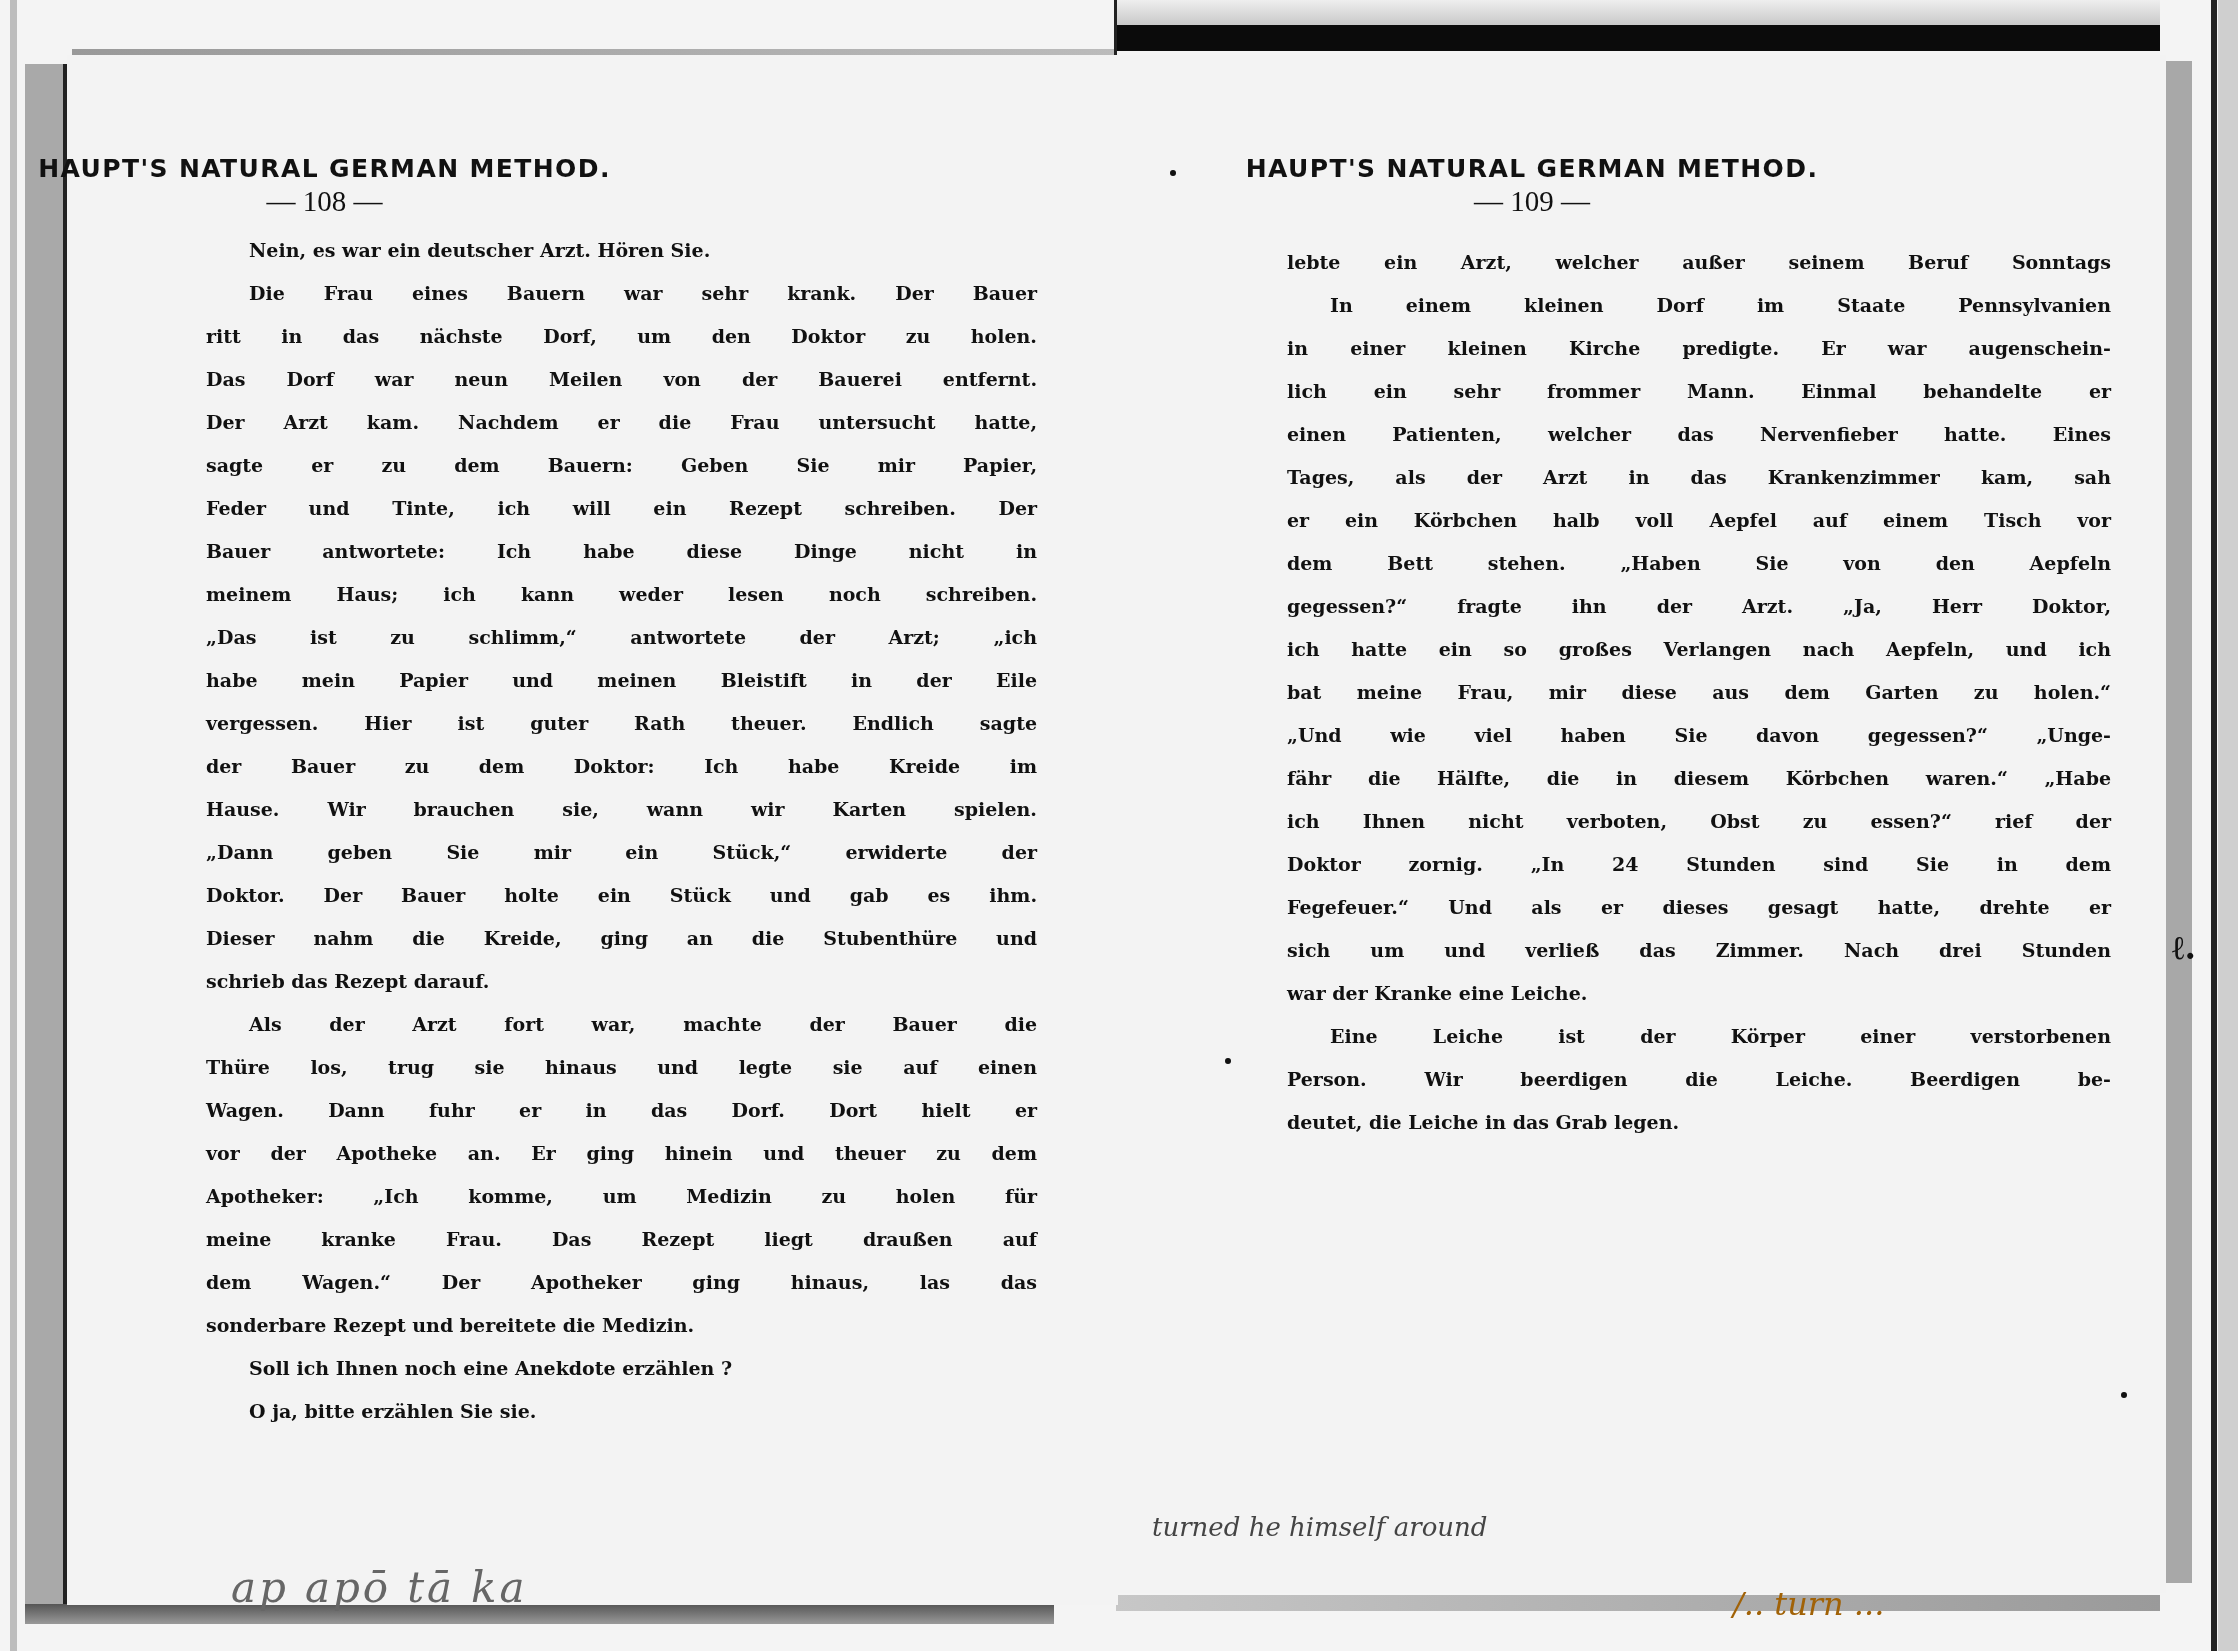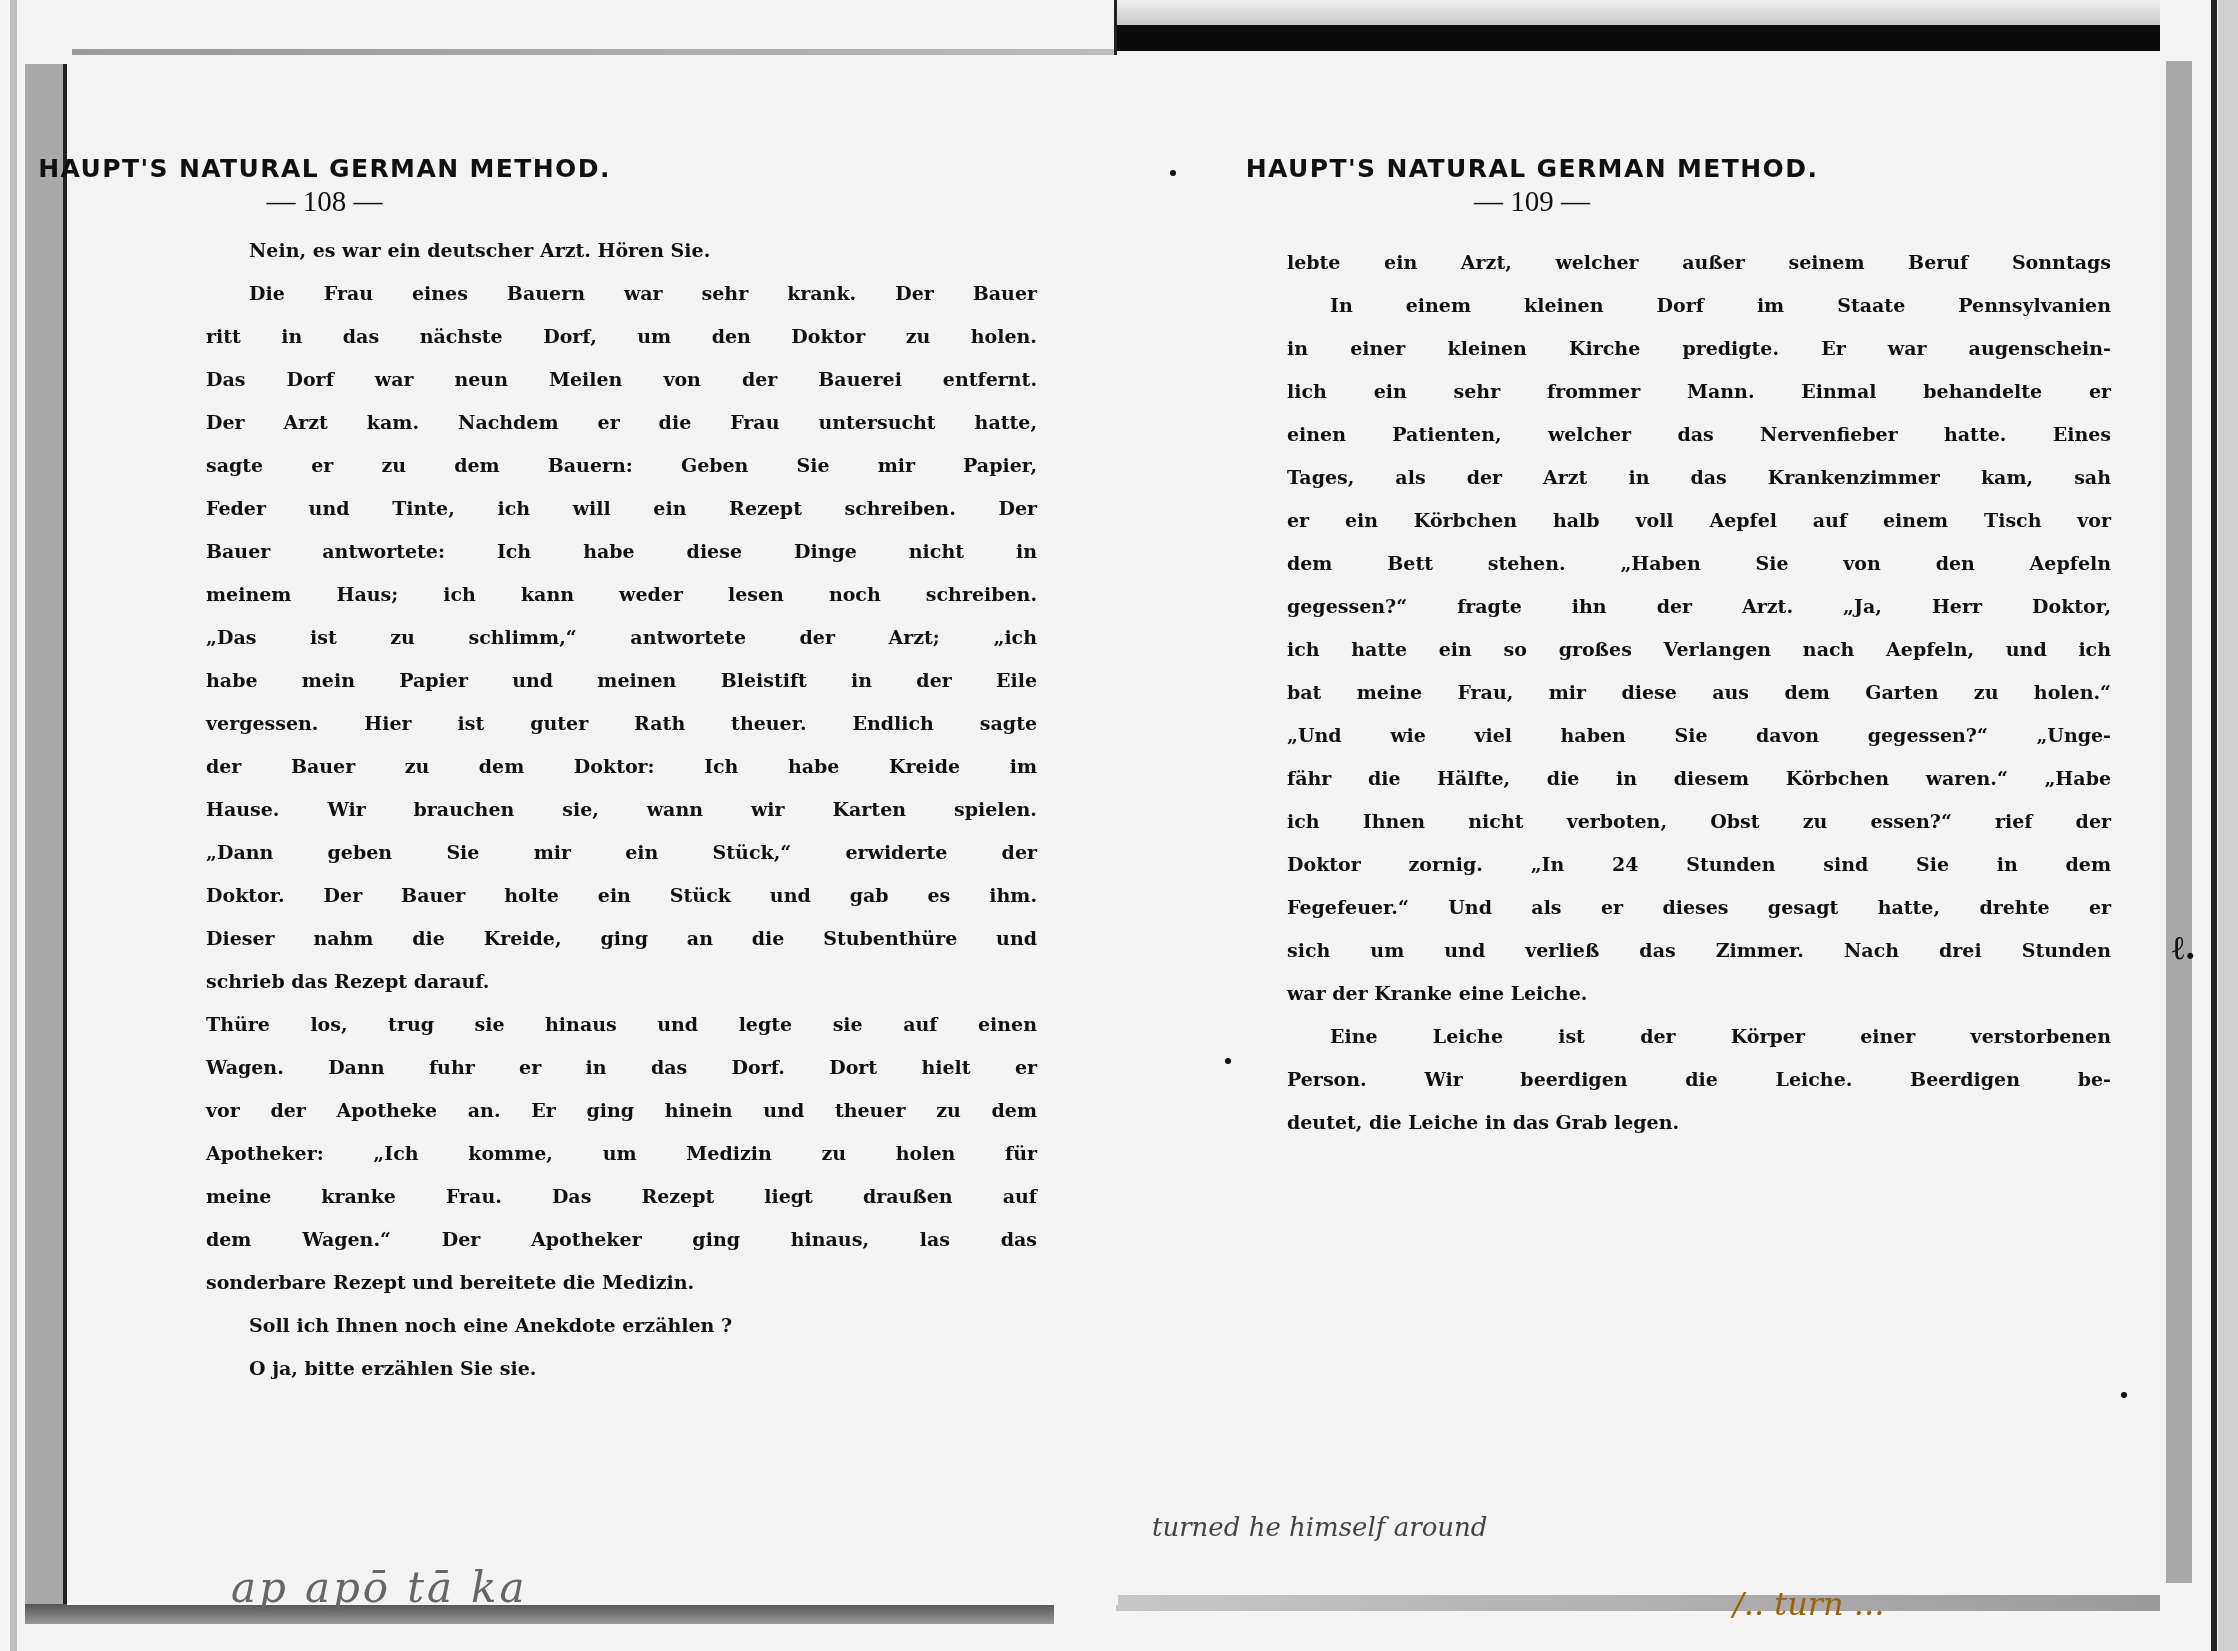--- a/index.html
+++ b/index.html
@@ -130,20 +130,21 @@
     <span class="line">meinem Haus; ich kann weder lesen noch schreiben.</span>
     <span class="line">„Das ist zu schlimm,“ antwortete der Arzt; „ich</span>
     <span class="line">habe mein Papier und meinen Bleistift in der Eile</span>
     <span class="line">vergessen.  Hier ist guter Rath theuer.  Endlich sagte</span>
     <span class="line">der Bauer zu dem Doktor:  Ich habe Kreide im</span>
     <span class="line">Hause.  Wir brauchen sie, wann wir Karten spielen.</span>
     <span class="line">„Dann geben Sie mir ein Stück,“ erwiderte der</span>
     <span class="line">Doktor.  Der Bauer holte ein Stück und gab es ihm.</span>
     <span class="line">Dieser nahm die Kreide, ging an die Stubenthüre und</span>
     <span class="line last">schrieb das Rezept darauf.</span>
+    <span class="line indent">Als der Arzt fort war, machte der Bauer die</span>
     <span class="line">Thüre los, trug sie hinaus und legte sie auf einen</span>
     <span class="line">Wagen.  Dann fuhr er in das Dorf.  Dort hielt er</span>
     <span class="line">vor der Apotheke an.  Er ging hinein und theuer zu dem</span>
     <span class="line">Apotheker:  „Ich komme, um Medizin zu holen für</span>
     <span class="line">meine kranke Frau.  Das Rezept liegt draußen auf</span>
     <span class="line">dem Wagen.“  Der Apotheker ging hinaus, las das</span>
     <span class="line last">sonderbare Rezept und bereitete die Medizin.</span>
     <span class="line indent last">Soll ich Ihnen noch eine Anekdote erzählen ?</span>
     <span class="line indent last">O ja, bitte erzählen Sie sie.</span>
   </div>

